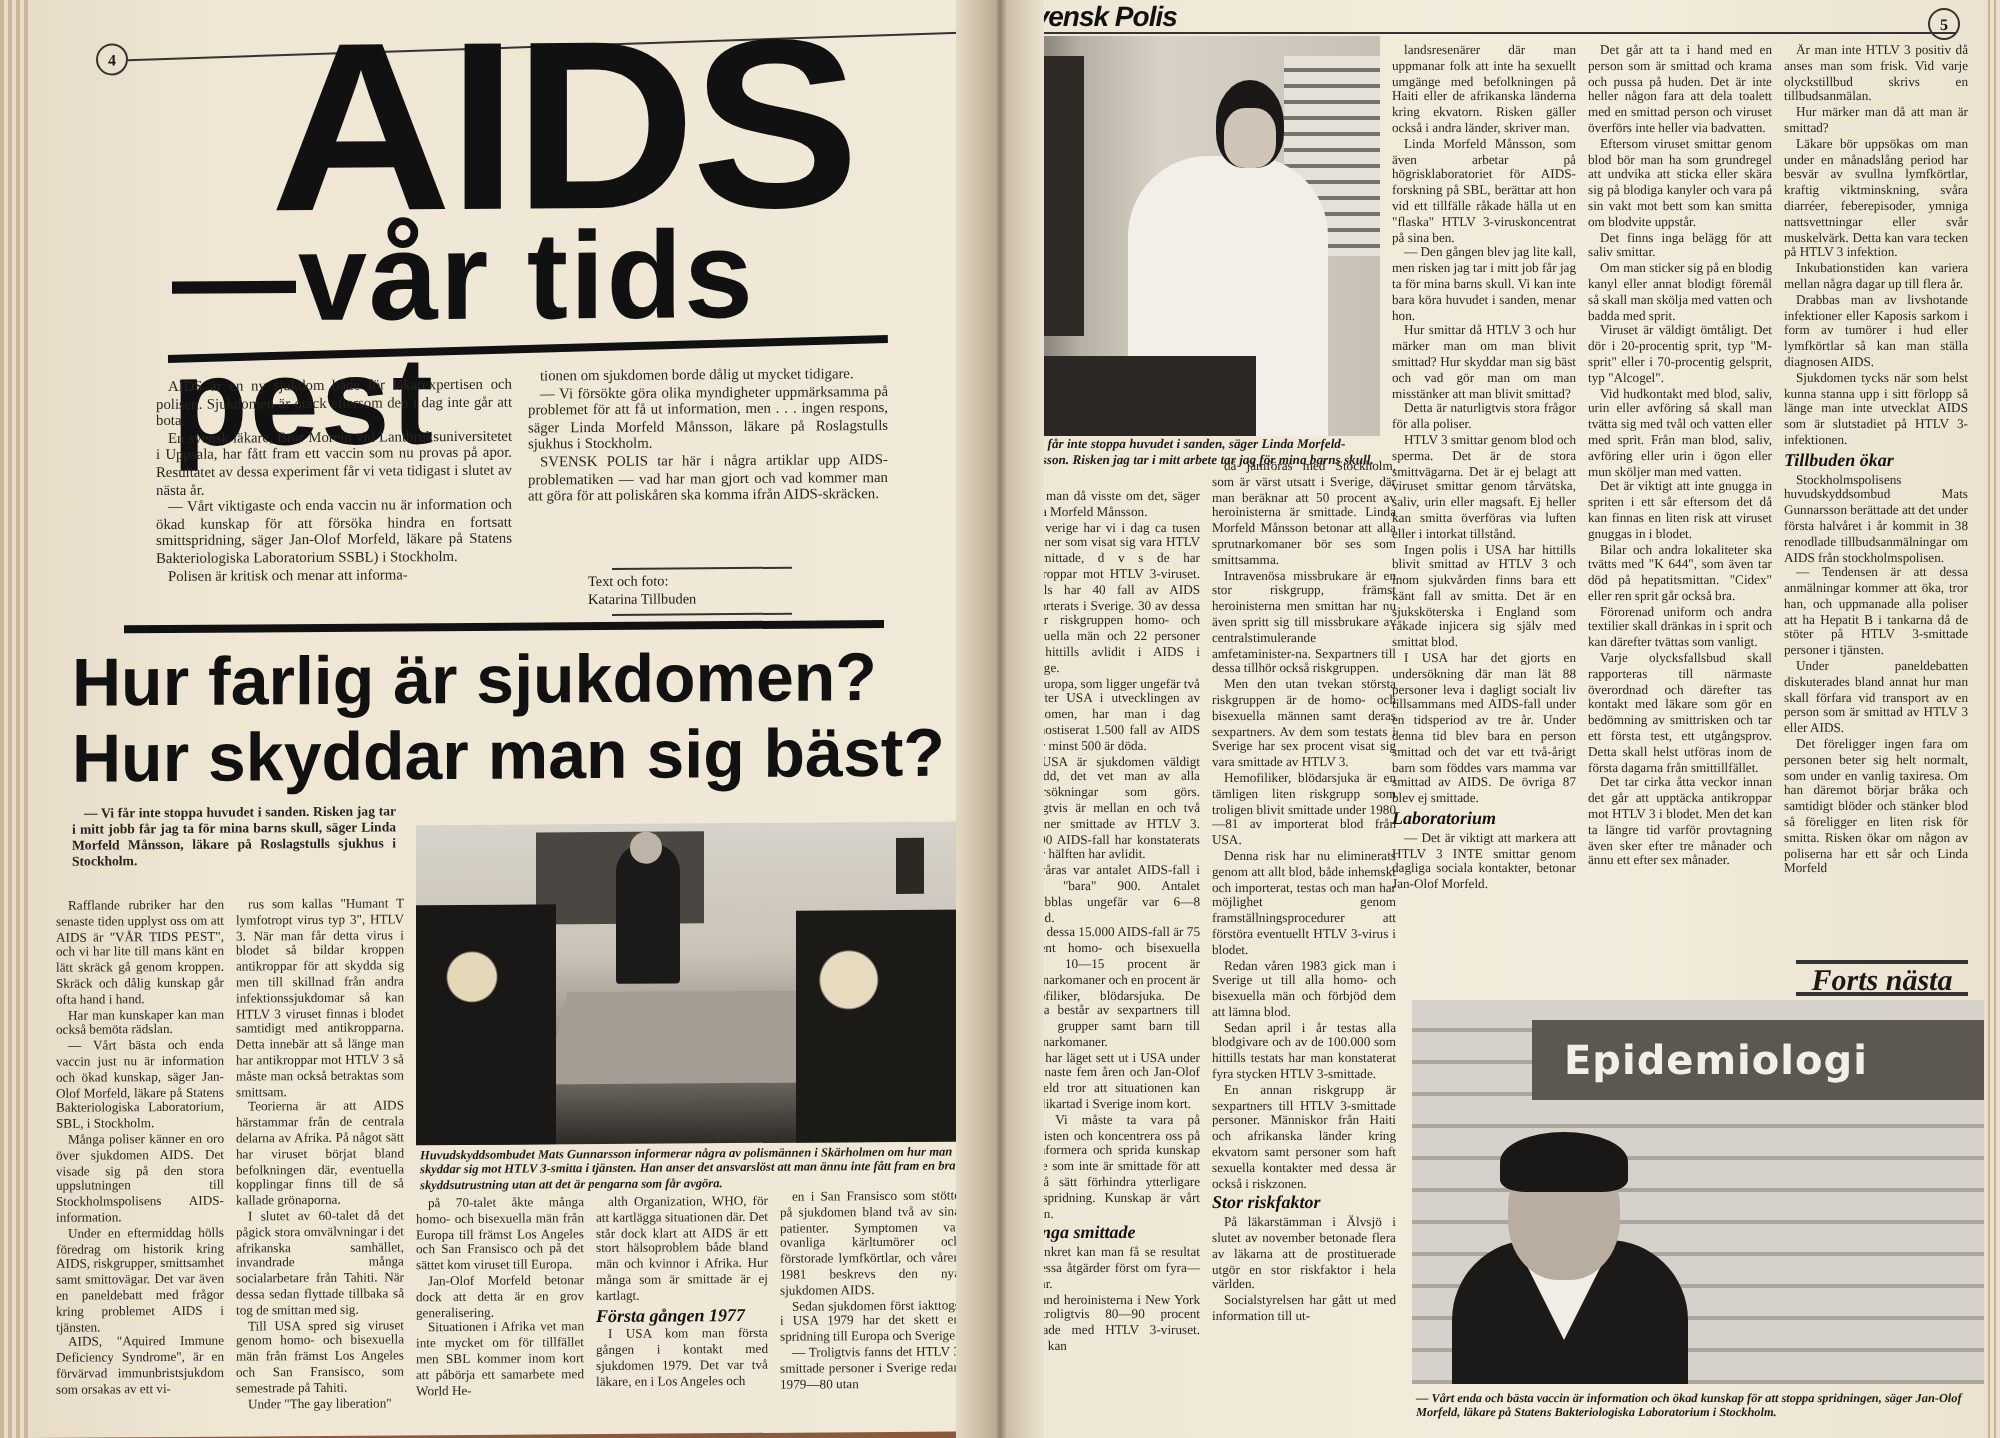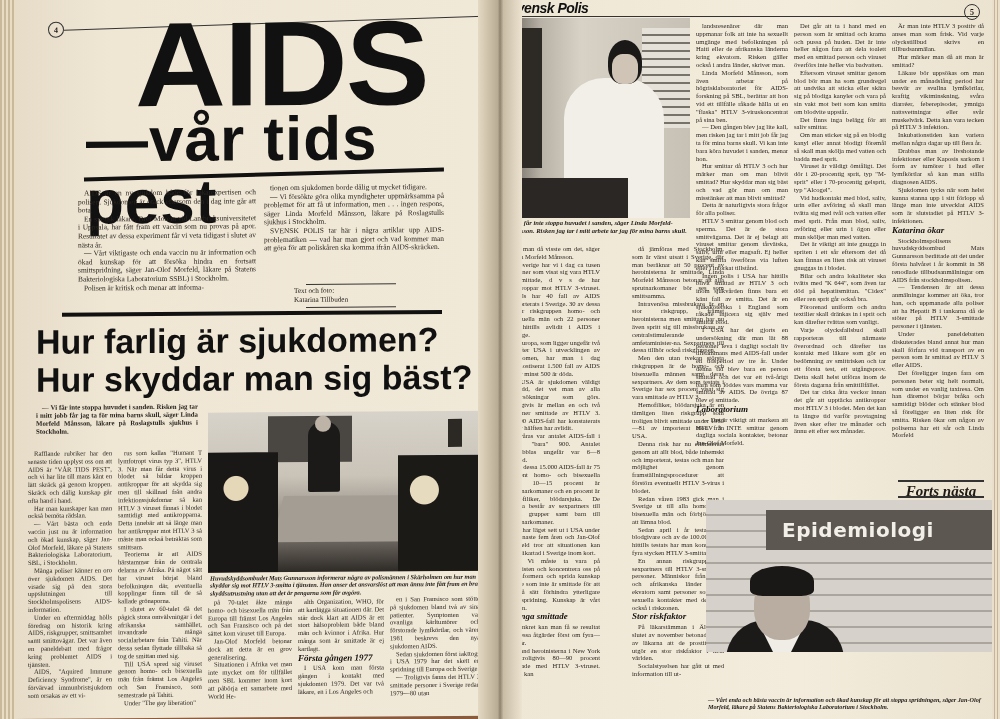--- a/index.html
+++ b/index.html
@@ -129,21 +129,21 @@
     <p>I Europa, som ligger ungefär två år efter USA i utvecklingen av sjukdomen, har man i dag diagnostiserat 1.500 fall av AIDS varav minst 500 är döda.</p>
     <p>I USA är sjukdomen väldigt utbredd, det vet man av alla undersökningar som görs. Troligtvis är mellan en och två miljoner smittade av HTLV 3. 15.000 AIDS-fall har konstaterats varav hälften har avlidit.</p>
     <p>I våras var antalet AIDS-fall i USA "bara" 900. Antalet fördubblas ungefär var 6—8 månad.</p>
     <p>Av dessa 15.000 AIDS-fall är 75 procent homo- och bisexuella män, 10—15 procent är sprutnarkomaner och en procent är hemofiliker, blödarsjuka. De övriga består av sexpartners till dessa grupper samt barn till sprutnarkomaner.</p>
     <p>Så har läget sett ut i USA under de senaste fem åren och Jan-Olof Morfeld tror att situationen kan vara likartad i Sverige inom kort.</p>
     <p>— Vi måste ta vara på tidsfristen och koncentrera oss på att informera och sprida kunskap till de som inte är smittade för att på så sätt förhindra ytterligare smittspridning. Kunskap är vårt vaccin.</p>
     <div class="subhead">Många smittade</div>
     <p>Konkret kan man få se resultat av dessa åtgärder först om fyra—fem år.</p>
     <p>Bland heroinisterna i New York är troligtvis 80—90 procent smittade med HTLV 3-viruset. Detta kan</p>
   </div>
-  <div class="col body-text" style="left:106px;top:245px;width:92px;height:474px;margin-left:26px;">
+  <div class="col body-text" style="left:106px;top:230px;width:92px;height:474px;">
     <p>då jämföras med Stockholm, som är värst utsatt i Sverige, där man beräknar att 50 procent av heroinisterna är smittade. Linda Morfeld Månsson betonar att alla sprutnarkomaner bör ses som smittsamma.</p>
     <p>Intravenösa missbrukare är en stor riskgrupp, främst heroinisterna men smittan har nu även spritt sig till missbrukare av centralstimulerande amfetaminister-na. Sexpartners till dessa tillhör också riskgruppen.</p>
     <p>Men den utan tvekan största riskgruppen är de homo- och bisexuella männen samt deras sexpartners. Av dem som testats i Sverige har sex procent visat sig vara smittade av HTLV 3.</p>
     <p>Hemofiliker, blödarsjuka är en tämligen liten riskgrupp som troligen blivit smittade under 1980—81 av importerat blod från USA.</p>
     <p>Denna risk har nu eliminerats genom att allt blod, både inhemskt och importerat, testas och man har möjlighet genom framställningsprocedurer att förstöra eventuellt HTLV 3-virus i blodet.</p>
     <p>Redan våren 1983 gick man i Sverige ut till alla homo- och bisexuella män och förbjöd dem att lämna blod.</p>
     <p>Sedan april i år testas alla blodgivare och av de 100.000 som hittills testats har man konstaterat fyra stycken HTLV 3-smittade.</p>
     <p>En annan riskgrupp är sexpartners till HTLV 3-smittade personer. Människor från Haiti och afrikanska länder kring ekvatorn samt personer som haft sexuella kontakter med dessa är också i riskzonen.</p>
     <div class="subhead">Stor riskfaktor</div>
     <p>På läkarstämman i Älvsjö i slutet av november betonade flera av läkarna att de prostituerade utgör en stor riskfaktor i hela världen.</p>
@@ -174,31 +174,31 @@
     <p>Varje olycksfallsbud skall rapporteras till närmaste överordnad och därefter tas kontakt med läkare som gör en bedömning av smittrisken och tar ett första test, ett utgångsprov. Detta skall helst utföras inom de första dagarna från smittillfället.</p>
     <p>Det tar cirka åtta veckor innan det går att upptäcka antikroppar mot HTLV 3 i blodet. Men det kan ta längre tid varför provtagning även sker efter tre månader och ännu ett efter sex månader.</p>
   </div>
   <div class="col body-text" style="left:392px;top:22px;width:92px;height:440px;">
     <p>Är man inte HTLV 3 positiv då anses man som frisk. Vid varje olyckstillbud skrivs en tillbudsanmälan.</p>
     <p>Hur märker man då att man är smittad?</p>
     <p>Läkare bör uppsökas om man under en månadslång period har besvär av svullna lymfkörtlar, kraftig viktminskning, svåra diarréer, feberepisoder, ymniga nattsvettningar eller svår muskelvärk. Detta kan vara tecken på HTLV 3 infektion.</p>
     <p>Inkubationstiden kan variera mellan några dagar up till flera år.</p>
     <p>Drabbas man av livshotande infektioner eller Kaposis sarkom i form av tumörer i hud eller lymfkörtlar så kan man ställa diagnosen AIDS.</p>
     <p>Sjukdomen tycks när som helst kunna stanna upp i sitt förlopp så länge man inte utvecklat AIDS som är slutstadiet på HTLV 3-infektionen.</p>
-    <div class="subhead">Katarina ökar</div>
+    <div class="subhead">Tillbuden ökar</div>
     <p>Stockholmspolisens huvudskyddsombud Mats Gunnarsson berättade att det under första halvåret i år kommit in 38 renodlade tillbudsanmälningar om AIDS från stockholmspolisen.</p>
     <p>— Tendensen är att dessa anmälningar kommer att öka, tror han, och uppmanade alla poliser att ha Hepatit B i tankarna då de stöter på HTLV 3-smittade personer i tjänsten.</p>
     <p>Under paneldebatten diskuterades bland annat hur man skall förfara vid transport av en person som är smittad av HTLV 3 eller AIDS.</p>
     <p>Det föreligger ingen fara om personen beter sig helt normalt, som under en vanlig taxiresa. Om han däremot börjar bråka och samtidigt blöder och stänker blod så föreligger en liten risk för smitta. Risken ökar om någon av poliserna har ett sår och Linda Morfeld</p>
   </div>
   <div class="rule" style="left:398px;top:480px;width:86px;height:2px;"></div>
   <div style="position:absolute;left:398px;top:483px;width:86px;text-align:center;font-style:italic;font-weight:bold;font-size:15px;">Forts nästa sida.</div>
   <div class="rule" style="left:398px;top:496px;width:86px;height:2px;"></div>
 
-  <div class="photo" style="left:206px;top:500px;width:290px;height:152px;background:repeating-linear-gradient(180deg,#d6d2cb 0 14px,#aaa59d 14px 16px),#cfcac2;">
+  <div class="photo" style="left:206px;top:500px;width:290px;height:192px;background:repeating-linear-gradient(180deg,#d6d2cb 0 14px,#aaa59d 14px 16px),#cfcac2;">
     <div class="epi-sign" style="left:60px;top:10px;width:214px;height:40px;">Epidemiologi</div>
     <div style="position:absolute;left:20px;top:120px;width:118px;height:76px;background:#1c1a18;border-radius:40px 40px 0 0;"></div>
     <div style="position:absolute;left:56px;top:130px;width:40px;height:40px;background:#f0ede7;clip-path:polygon(0 0,100% 0,50% 100%);"></div>
     <div style="position:absolute;left:48px;top:74px;width:56px;height:66px;background:#b8ada0;border-radius:45%;"></div>
     <div style="position:absolute;left:44px;top:66px;width:64px;height:30px;background:#1a1816;border-radius:50% 50% 20% 20%;"></div>
   </div>
   <div class="caption" style="left:208px;top:696px;width:290px;font-size:6.2px;line-height:7.2px;">— Vårt enda och bästa vaccin är information och ökad kunskap för att stoppa spridningen, säger Jan-Olof Morfeld, läkare på Statens Bakteriologiska Laboratorium i Stockholm.</div>
 
   <div class="edge-right"></div>
 </div>

